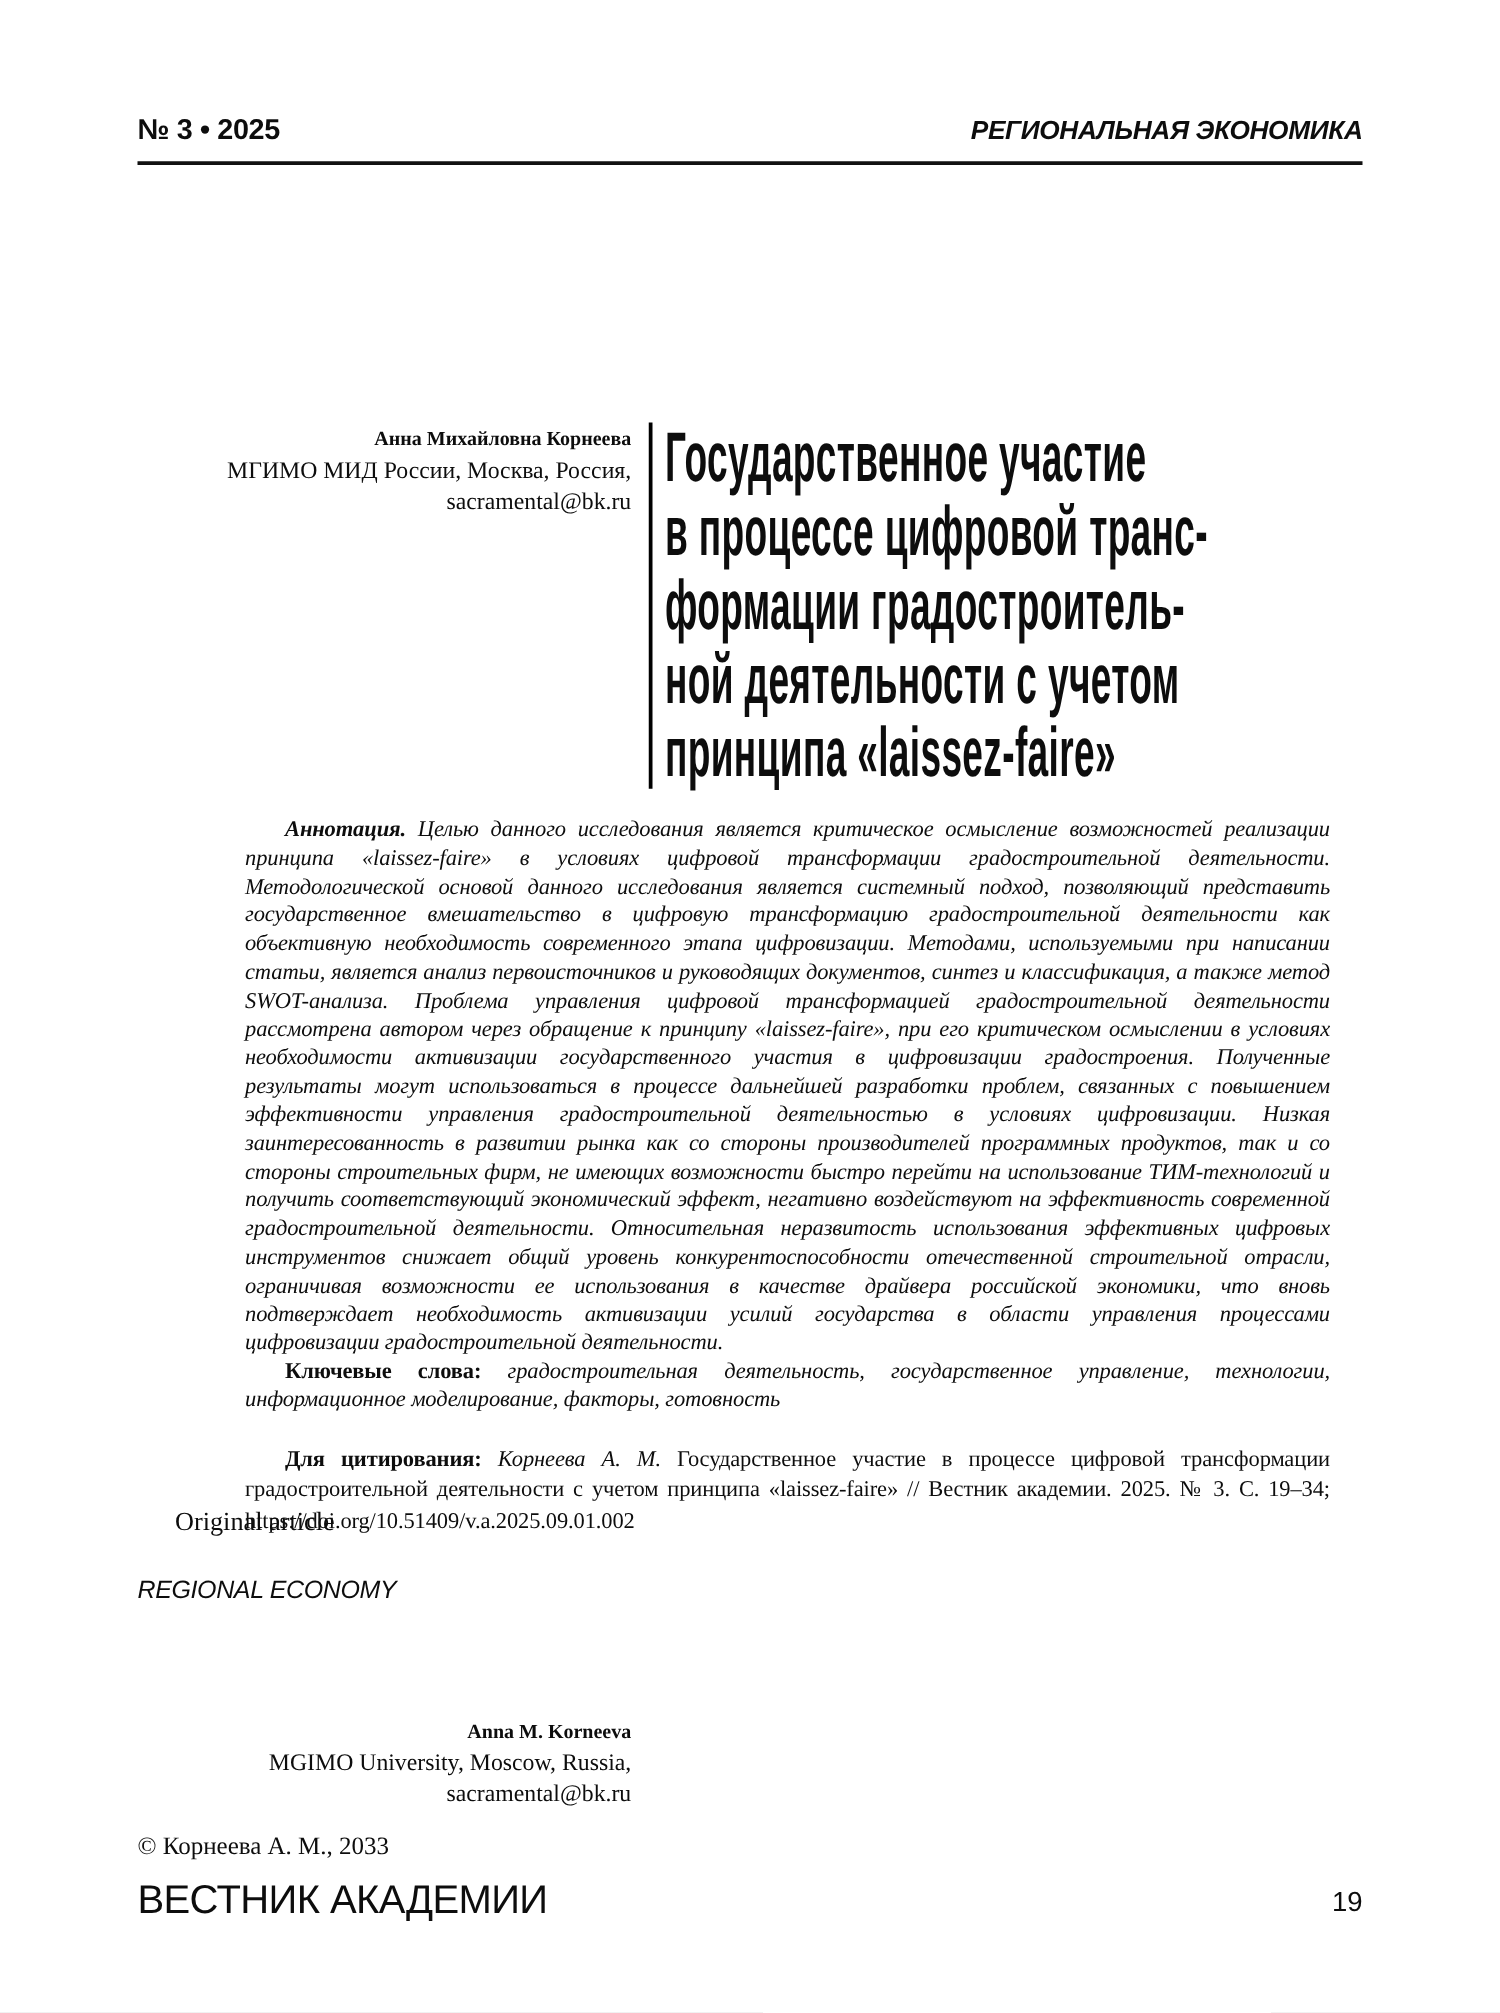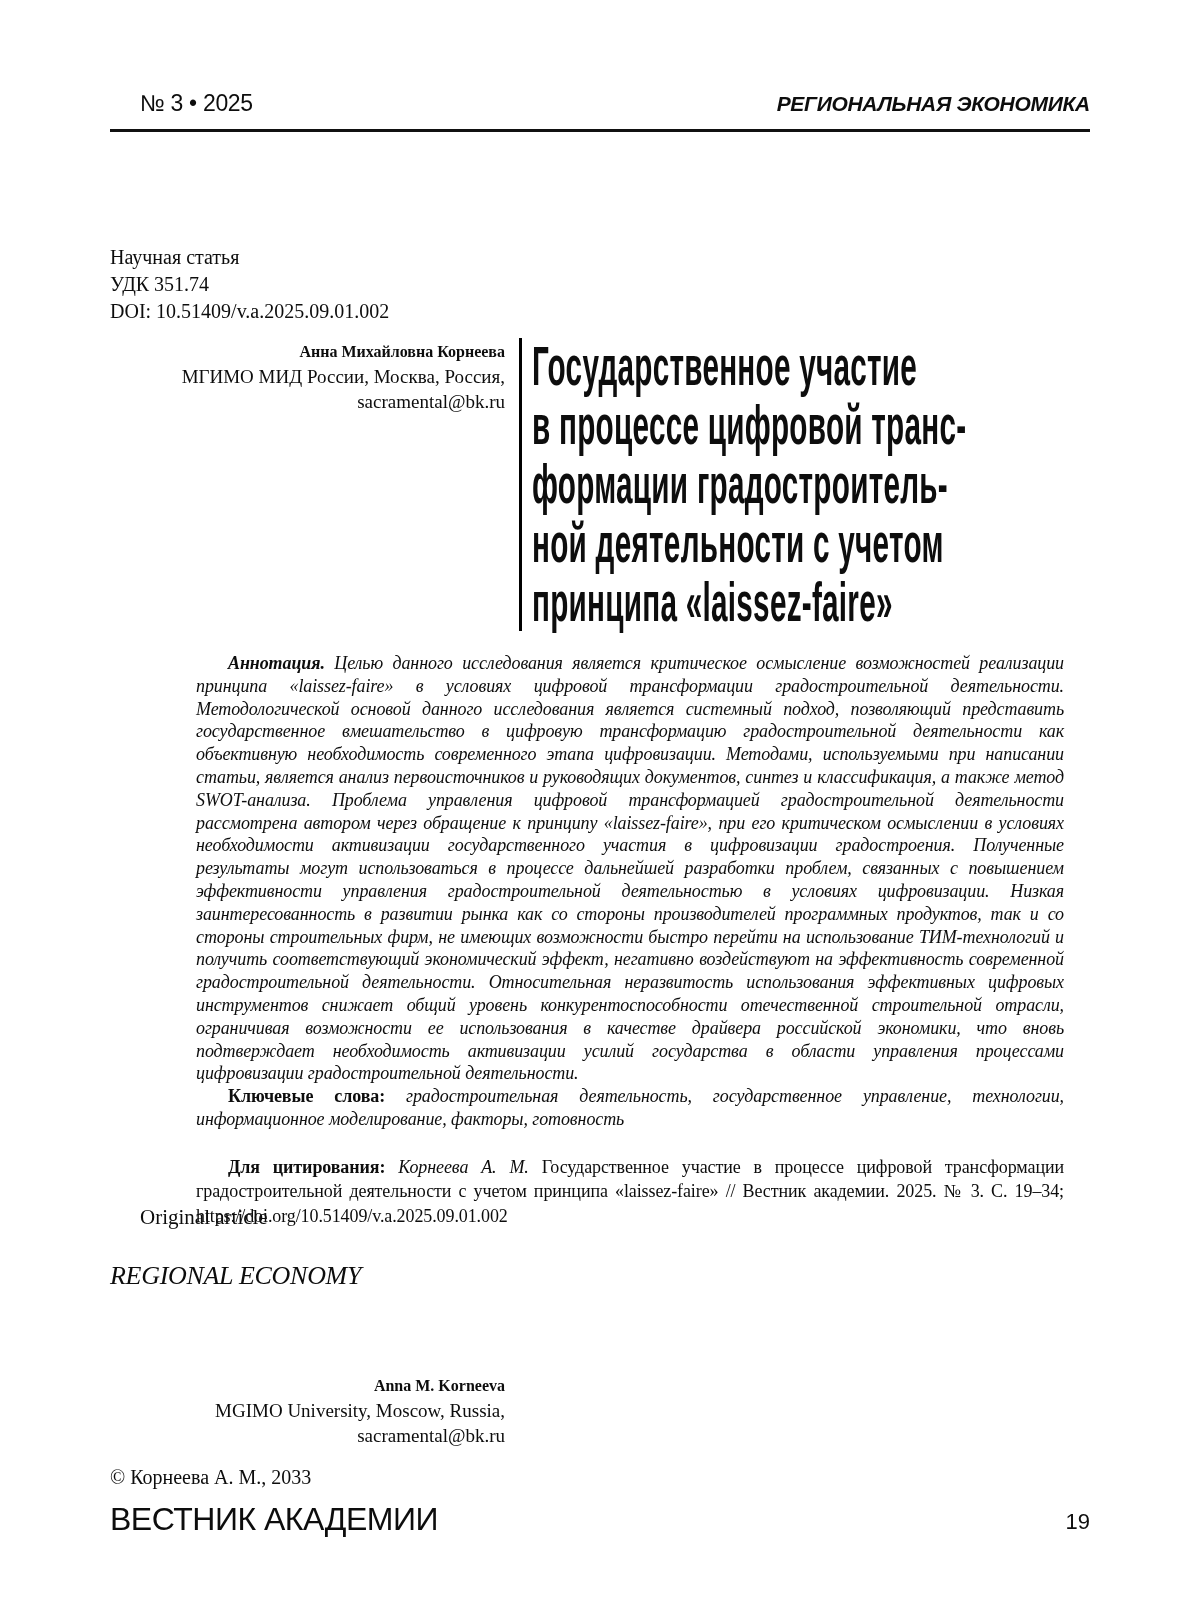--- a/index.html
+++ b/index.html
@@ -11,21 +11,21 @@
     color:#0d0d0d;
     overflow:hidden;
     font-family:"Liberation Serif", serif;
   }
   
   .hdr {
     position:absolute; left:110px; right:110px; top:90px;
     display:flex; justify-content:space-between; align-items:baseline;
     font-family:"Liberation Sans", sans-serif;
   }
-  .hdr .issue { font-weight:normal; font-size:23px; letter-spacing:-0.3px;margin-left:30px; }
+  .hdr .issue { font-weight:bold; font-size:23px; letter-spacing:-0.3px; }
   .hdr .section { font-weight:bold; font-style:italic; font-size:21px; letter-spacing:-0.3px; }
   .hdr-rule { position:absolute; left:110px; right:110px; top:129px; height:3px; background:#111; }
 
   
   .meta { position:absolute; left:110px; top:244px; font-size:20px; line-height:27px; }
 
   
   .art { position:absolute; left:110px; right:90px; display:flex; align-items:stretch; }
   .art-ru { top:336px; }
   .art-en { top:1370px;flex-direction:column; }
@@ -44,21 +44,21 @@
               font-family:Liberation Serif, serif;
               font-size:18px; line-height:22.8px; text-align:justify; letter-spacing:-0.1px; }
   .abs-wrap p { text-indent:32px; }
   .it { font-style:italic; }
   .b  { font-weight:bold; }
   .cite-p { margin-top:24px; line-height:24.6px; }
 
   
   .orig { position:absolute; left:110px; top:1205px; font-size:21px;margin-left:30px; }
   .regecon { position:absolute; left:110px; top:1261px;
-             font-family:Liberation Serif, serif; font-style:italic; font-size:26px;
+             font-family:Liberation Sans, sans-serif; font-style:italic; font-size:20px;
              letter-spacing:-0.3px; }
 
   
   .copyright { position:absolute; left:110px; top:1466px; font-size:20px; }
   .ftr { position:absolute; left:110px; right:110px; top:1501px;
          display:flex; justify-content:space-between; align-items:flex-end;
          font-family:"Liberation Sans", sans-serif; }
   .ftr .journal { font-size:32px; letter-spacing:-0.5px; }
   .ftr .pageno  { font-size:22px; padding-bottom:3px; }
 </style>
@@ -66,25 +66,20 @@
 <body>
 
 <div class="page">
 
   <div class="hdr">
     <span class="issue">№ 3 • 2025</span>
     <span class="section">РЕГИОНАЛЬНАЯ ЭКОНОМИКА</span>
   </div>
   <div class="hdr-rule"></div>
 
-  <div class="meta">
-    <div>Научная статья</div>
-    <div>УДК 351.74</div>
-    <div>DOI: 10.51409/v.a.2025.09.01.002</div>
-  </div>
 
   <div class="art art-ru">
     <div class="author-col">
       <div class="name">Анна Михайловна Корнеева</div>
       <div>МГИМО МИД России, Москва, Россия,</div>
       <div>sacramental@bk.ru</div>
     </div>
     <div class="vbar"></div>
     <div class="title-col">
       <div class="title-line"><span>Государственное участие</span></div>

